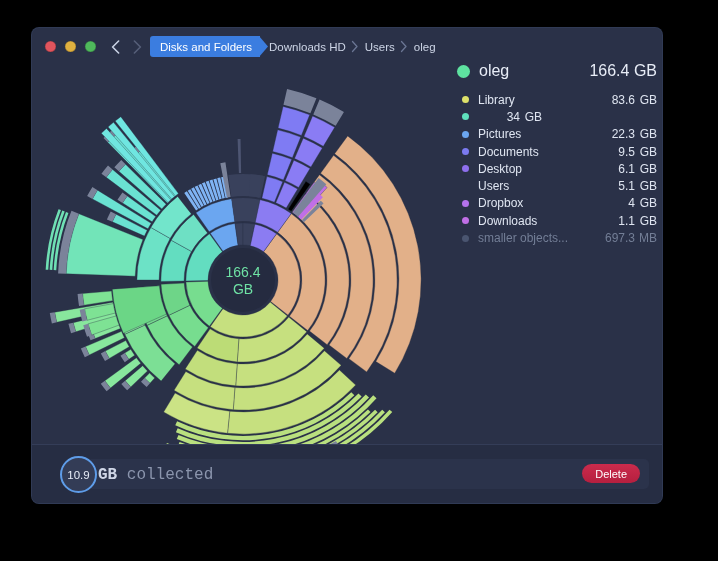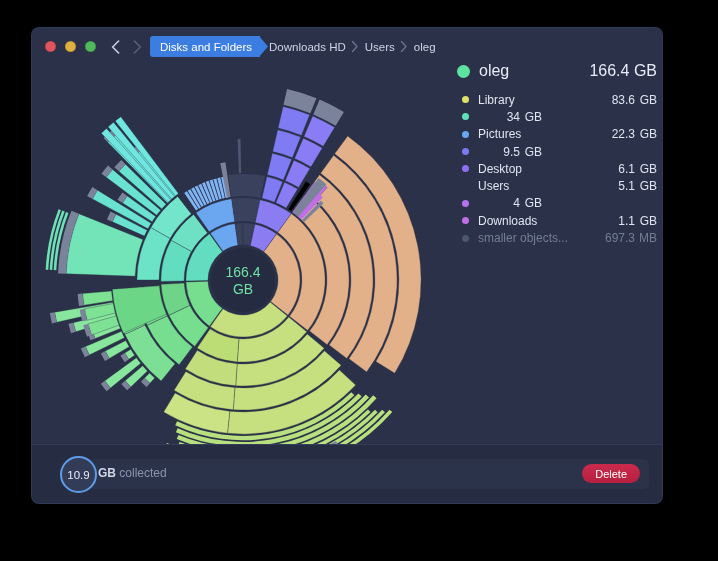--- a/index.html
+++ b/index.html
@@ -213,22 +213,23 @@
     top: 14px;
     right: 13px;
     height: 30px;
     background: #2b334b;
     border-radius: 5px;
   }
   #collect-label {
     position: absolute;
     left: 66px;
     top: 21px;
-    font-size: 12px;
+    font-size: 16px;
     color: #8b95ad;
+    font-family: Liberation Mono, monospace;
   }
   #collect-label b {
     color: #cfd6e6;
     font-weight: bold;
   }
   #delete-button {
     position: absolute;
     right: 22px;
     top: 19px;
     height: 19px;
@@ -455,20 +456,21 @@
         <div class="legend-row">
           <div class="dot" style="background: rgb(107, 166, 240);"></div>
           <div class="name">Pictures</div>
           <div class="size">
             <span class="num">22.3</span>
             <span class="unit">GB</span>
           </div>
         </div>
         <div class="legend-row">
           <div class="dot" style="background: rgb(123, 122, 240);"></div>
+          <div class="name">Documents</div>
           <div class="size">
             <span class="num">9.5</span>
             <span class="unit">GB</span>
           </div>
         </div>
         <div class="legend-row">
           <div class="dot" style="background: rgb(142, 111, 238);"></div>
           <div class="name">Desktop</div>
           <div class="size">
             <span class="num">6.1</span>
@@ -478,20 +480,21 @@
         <div class="legend-row">
           <div class="dot"></div>
           <div class="name">Users</div>
           <div class="size">
             <span class="num">5.1</span>
             <span class="unit">GB</span>
           </div>
         </div>
         <div class="legend-row">
           <div class="dot" style="background: rgb(180, 114, 236);"></div>
+          <div class="name">Dropbox</div>
           <div class="size">
             <span class="num">4</span>
             <span class="unit">GB</span>
           </div>
         </div>
         <div class="legend-row">
           <div class="dot" style="background: rgb(192, 111, 230);"></div>
           <div class="name">Downloads</div>
           <div class="size">
             <span class="num">1.1</span>

